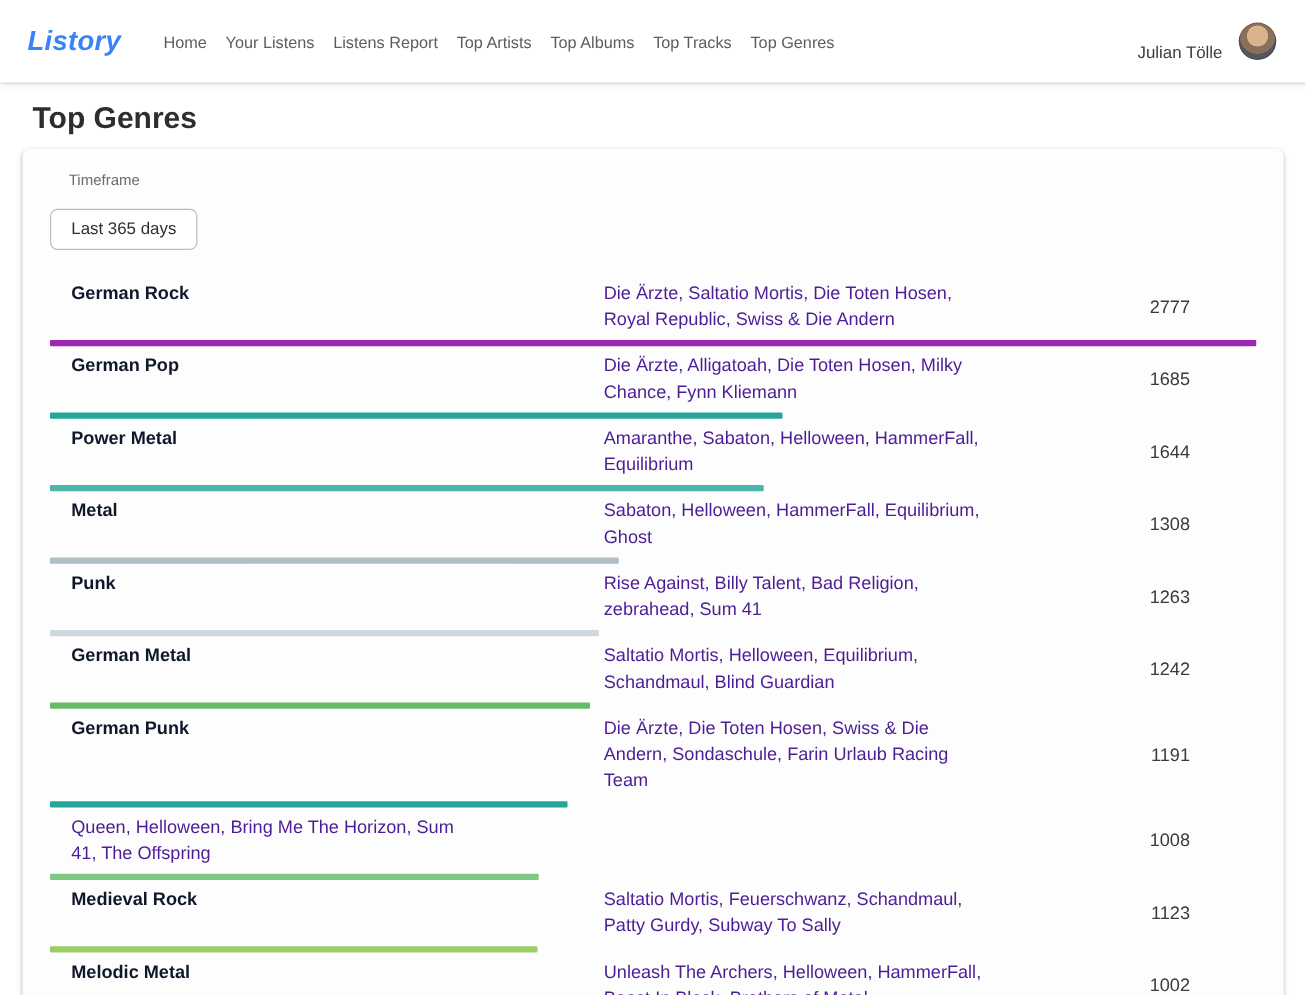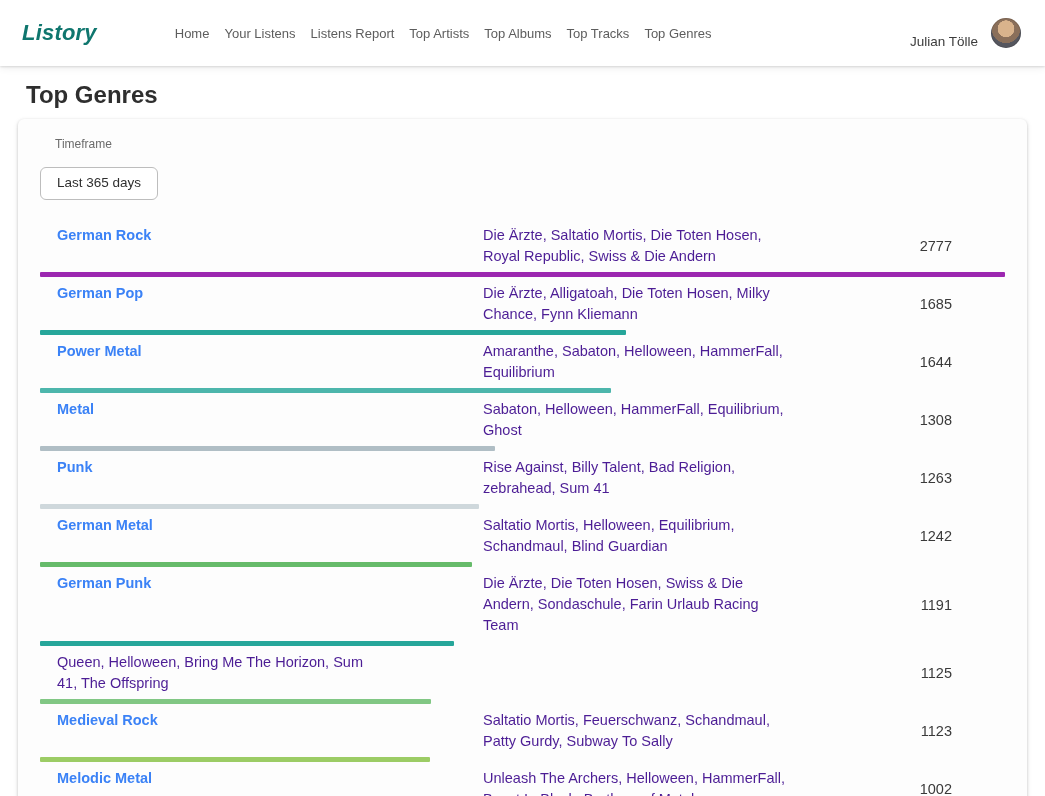--- a/index.html
+++ b/index.html
@@ -18,27 +18,27 @@
     padding: 0 24px 0 22px;
     background: #ffffff;
     box-shadow: 0 1px 2px rgba(0,0,0,0.12), 0 2px 8px rgba(0,0,0,0.07);
     position: relative;
     z-index: 2;
   }
   .logo {
     font-size: 22px;
     font-weight: 800;
     font-style: italic;
-    color: #0f766e;
+    color: #3b82f6;
     margin-right: 34px;
     text-decoration: none;
     cursor: pointer;
     letter-spacing: 0.2px;
   }
-  .nav { display: flex; align-items: flex-start; gap: 15px; margin-left: 44px; }
+  .nav { display: flex; align-items: flex-start; gap: 15px; }
   .nav-link {
     font-size: 13px;
     color: #5d5d5d;
     text-decoration: none;
     cursor: pointer;
     white-space: nowrap;
   }
   .user { margin-left: auto; display: flex; align-items: center; gap: 13px; cursor: pointer; }
   .user-name { font-size: 13.5px; color: #3c3c3c; margin-top: 16px; }
   .avatar {
@@ -88,21 +88,21 @@
   .row-content {
     display: flex;
     align-items: flex-start;
     padding: 6px 0 5px 17px;
     min-height: 42px;
   }
   .genre {
     width: 426px;
     font-size: 14.5px;
     font-weight: 700;
-    color: #3b82f6;
+    color: #0f172a;
     line-height: 21px;
     flex: 0 0 auto;
   }
   .artists {
     width: 308px;
     font-size: 14.5px;
     color: #4c1d95;
     line-height: 21px;
     flex: 0 0 auto;
   }
@@ -204,21 +204,21 @@
       <div class="genre">German Punk</div>
       <div class="artists">Die Ärzte, Die Toten Hosen, Swiss &amp; Die Andern, Sondaschule, Farin Urlaub Racing Team</div>
       <div class="count">1191</div>
     </div>
     <div class="bar" style="width: 42.89%; background: rgb(38, 166, 154);"></div>
   </div>
 
   <div class="row">
     <div class="row-content">
       <div class="artists">Queen, Helloween, Bring Me The Horizon, Sum 41, The Offspring</div>
-      <div class="count">1125</div>
+      <div class="count">1008</div>
     </div>
     <div class="bar" style="width: 40.51%; background: rgb(129, 199, 132);"></div>
   </div>
 
   <div class="row">
     <div class="row-content">
       <div class="genre">Medieval Rock</div>
       <div class="artists">Saltatio Mortis, Feuerschwanz, Schandmaul, Patty Gurdy, Subway To Sally</div>
       <div class="count">1123</div>
     </div>

